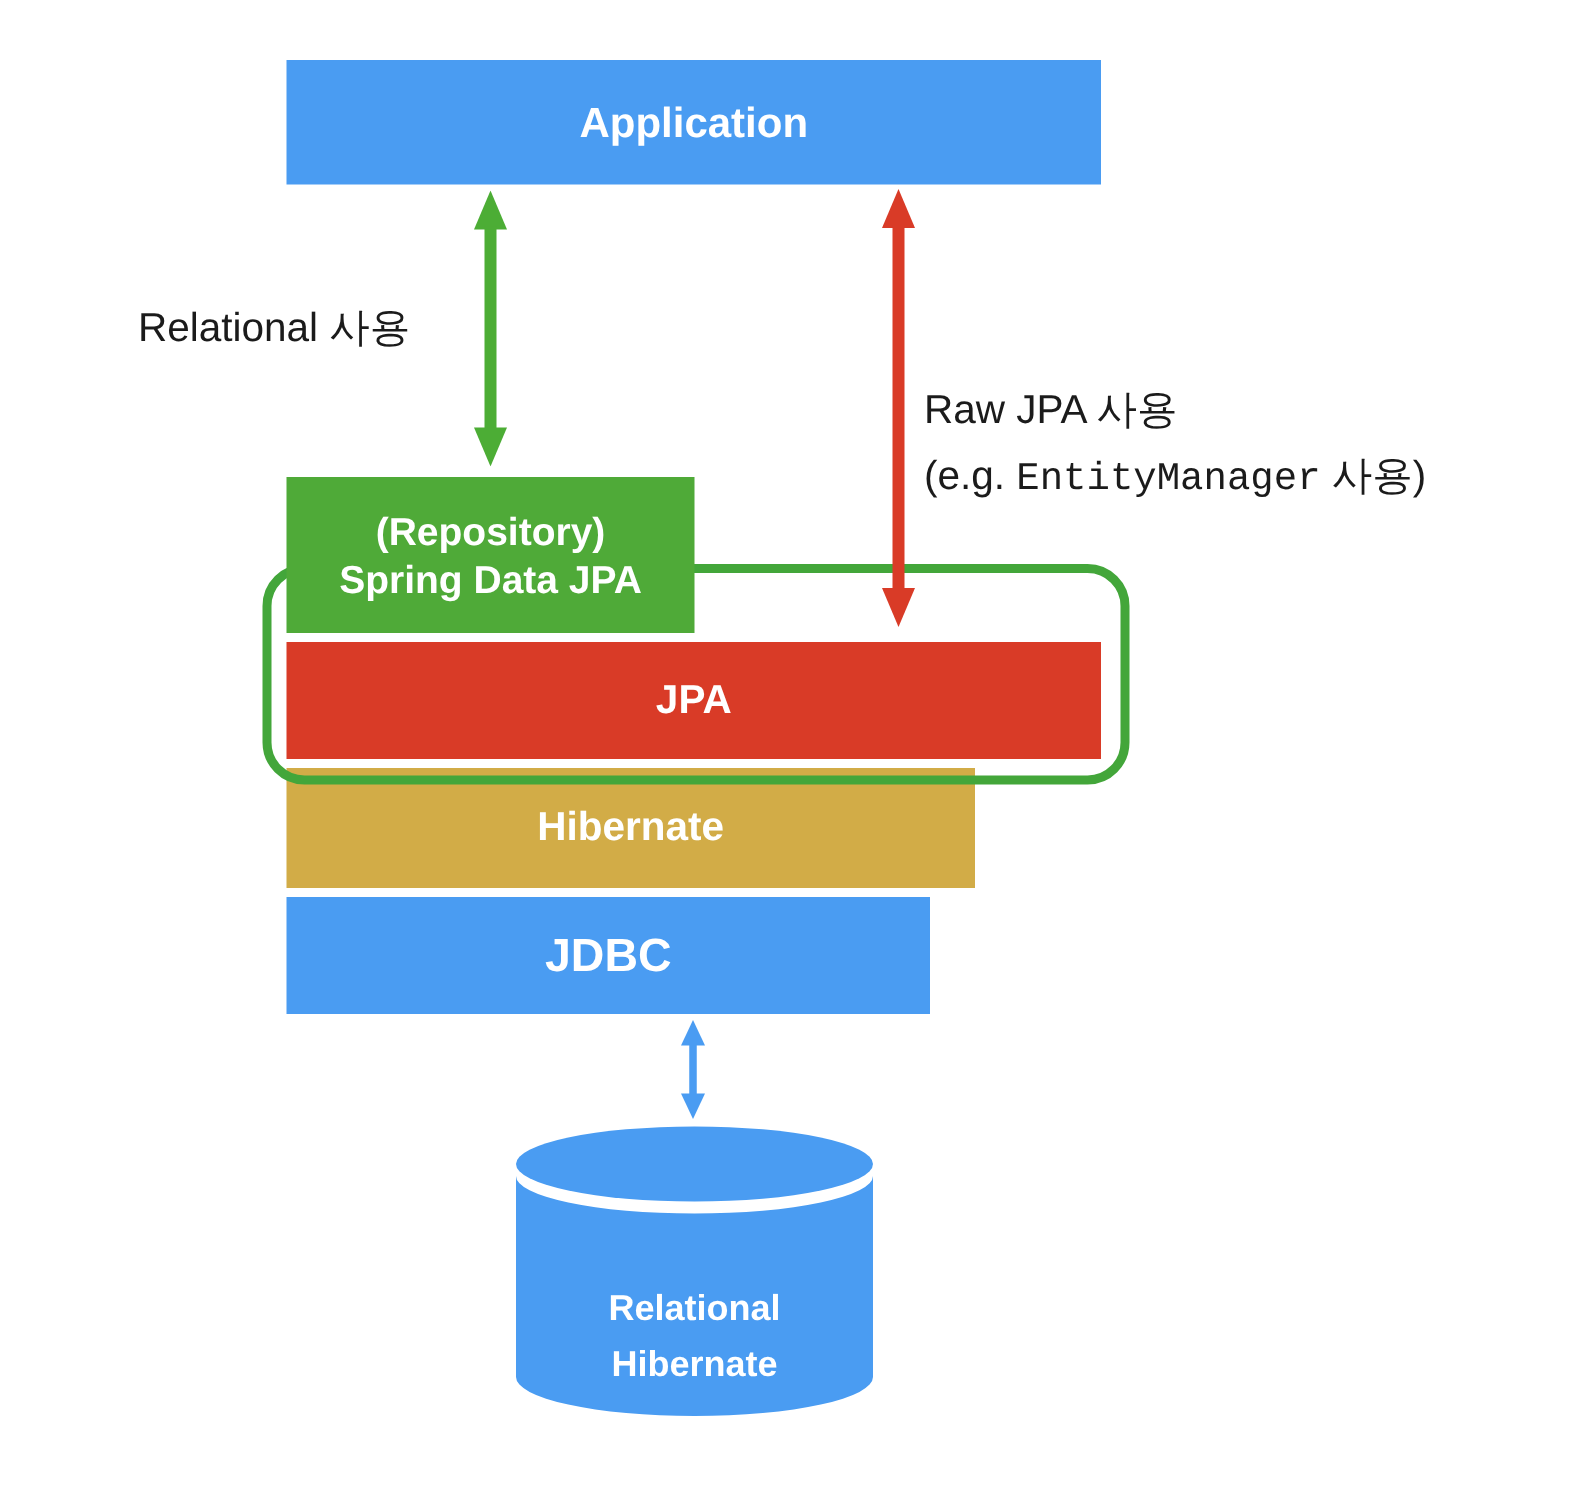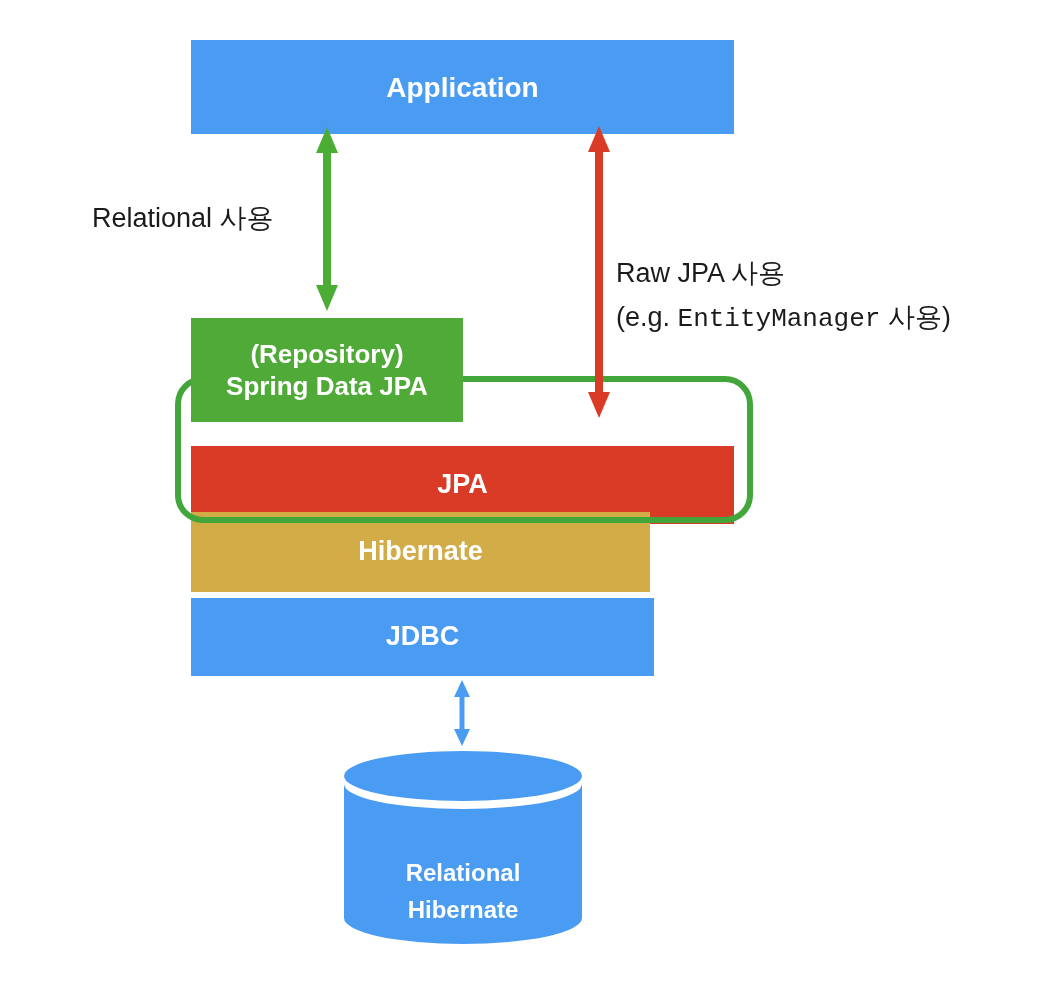--- a/index.html
+++ b/index.html
@@ -5,25 +5,25 @@
   html,body { margin:0; padding:0; background:#fff; }
   .canvas {
     position:relative; width:1046px; height:990px; background:#ffffff;
     font-family:"Liberation Sans", sans-serif; overflow:hidden;
   }
   .box {
     position:absolute; display:flex; flex-direction:column;
     align-items:center; justify-content:center;
     color:var(--white); font-weight:bold; text-align:center; line-height:1.25;
   }
-  .box-application { left:191px; top:40px;  width:543px; height:94px; background:var(--blue);  font-size:28px; }
+  .box-application { left:191px; top:40px;  width:543px; height:83px; background:var(--blue);  font-size:28px; }
   .box-sdj         { left:191px; top:318px; width:272px; height:104px; background:var(--green); font-size:26px; z-index:3; }
-  .box-jpa         { left:191px; top:428px; width:543px; height:78px; background:var(--red);   font-size:27px;margin-top:18px; }
+  .box-jpa         { left:191px; top:428px; width:543px; height:78px; background:var(--red);   font-size:27px; }
   .box-hibernate   { left:191px; top:512px; width:459px; height:80px; background:var(--gold);  font-size:27px; z-index:1; }
-  .box-jdbc        { left:191px; top:598px; width:463px; height:78px; background:var(--blue);  font-size:27px; }
+  .box-jdbc        { left:191px; top:598px; width:429px; height:78px; background:var(--blue);  font-size:31px; }
   .jpa-outline {
     position:absolute; left:175px; top:376px; width:578px; height:147px;
     border:6px solid var(--green-outline); border-radius:28px;
     box-sizing:border-box; z-index:2; background:transparent;
   }
   .arrow { position:absolute; }
   .arrow-green { left:315px; top:127px; z-index:2; }
   .arrow-red   { left:587px; top:126px; z-index:4; }
   .arrow-blue  { left:453px; top:680px; }
   .fill-green { fill:var(--green-arrow); }

